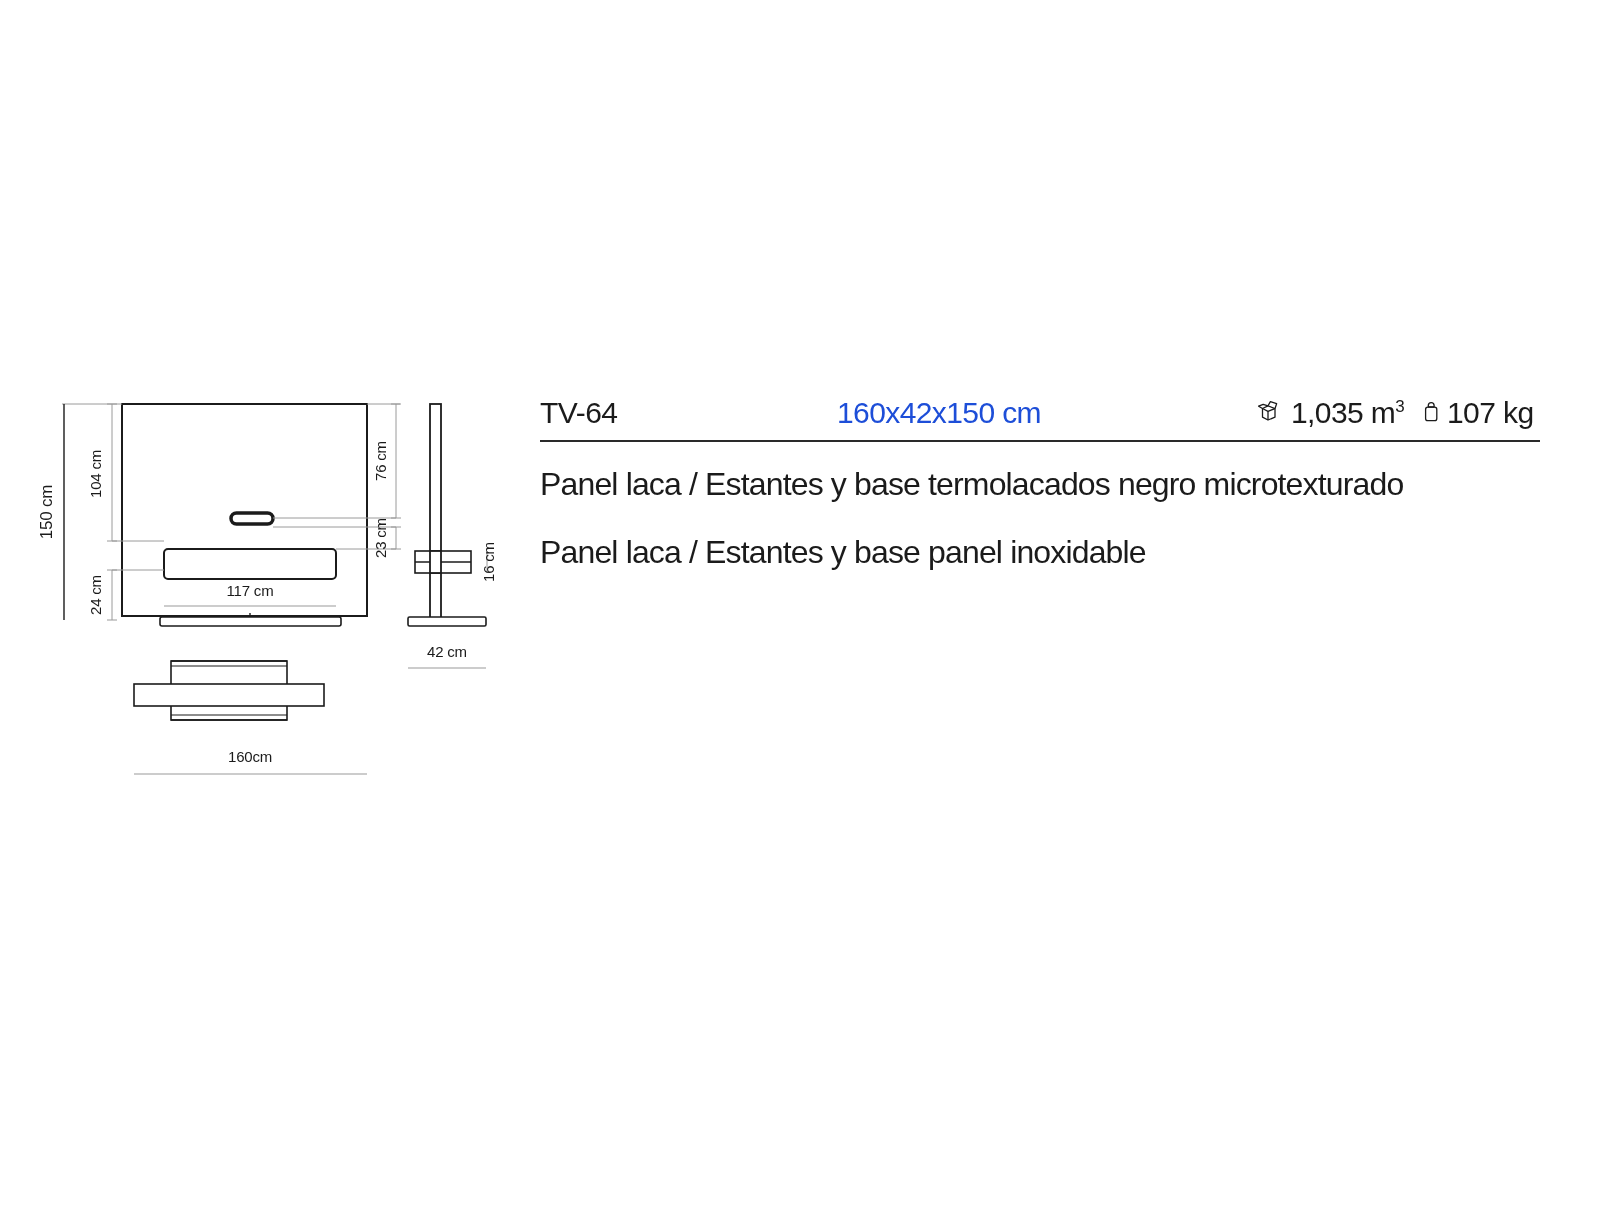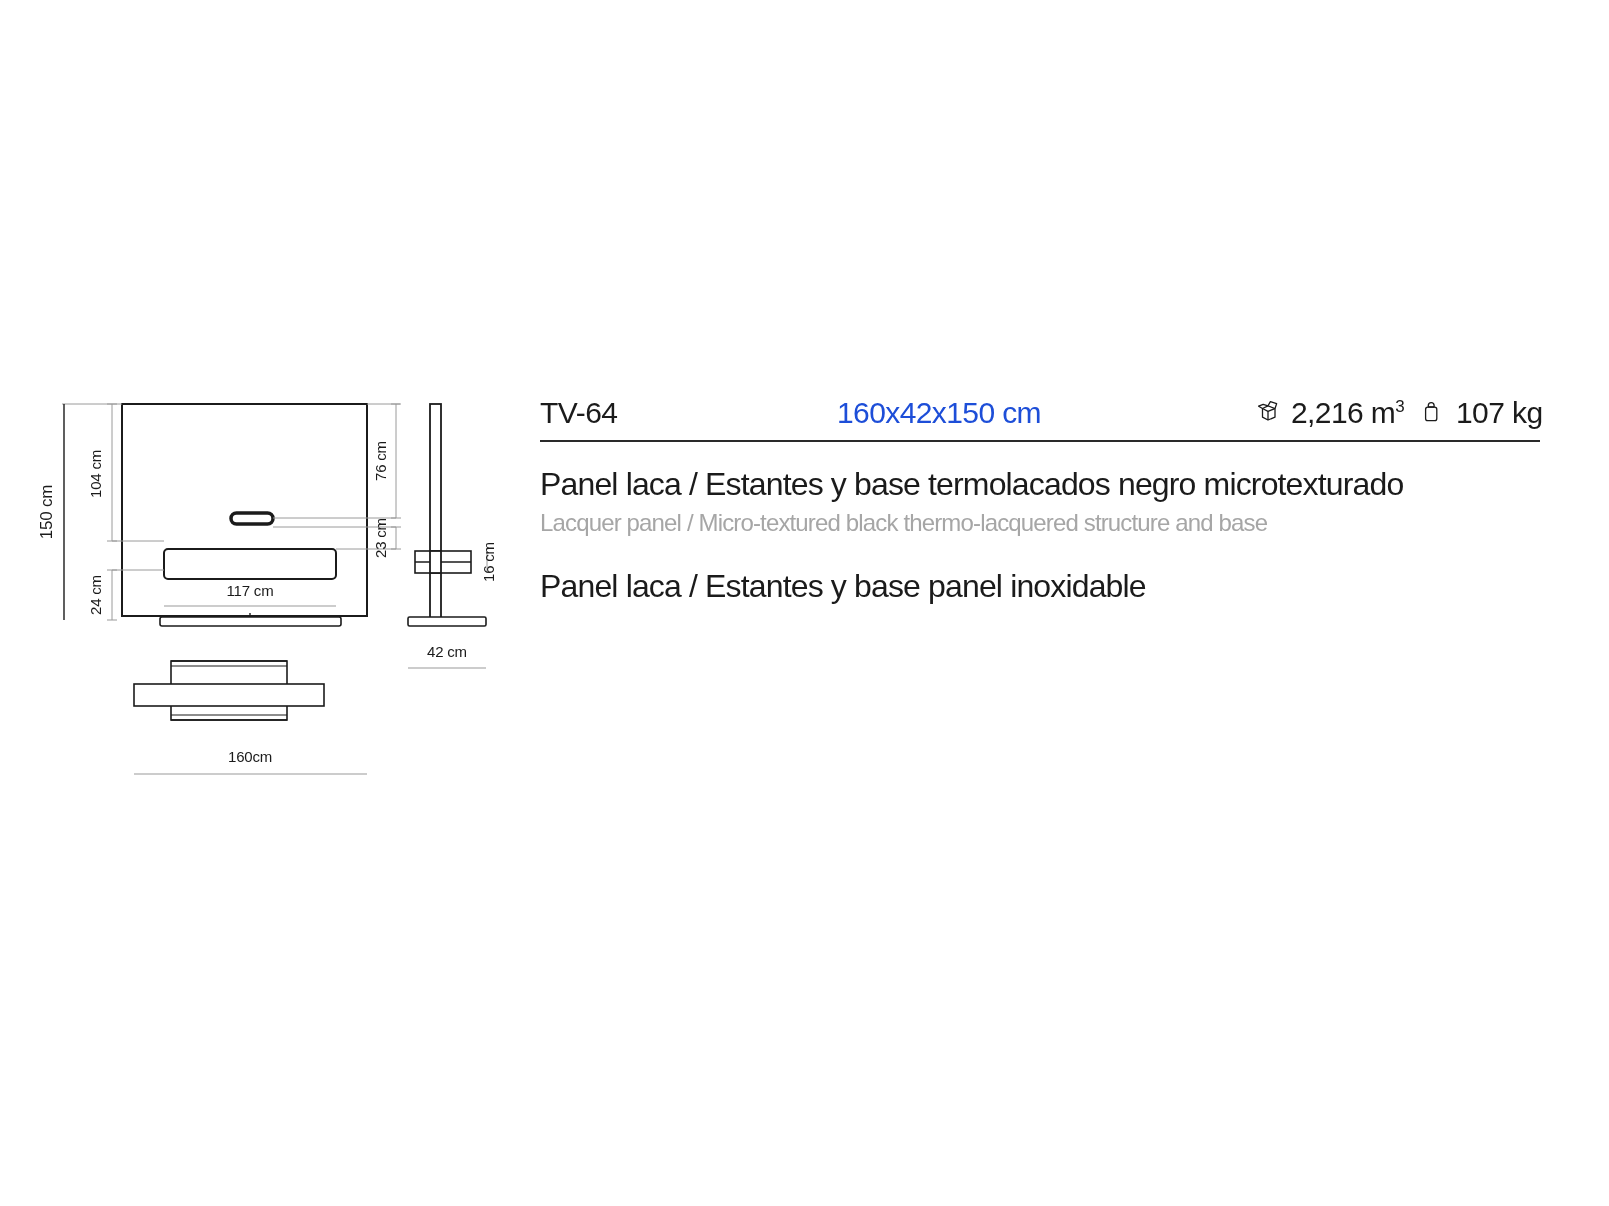--- a/index.html
+++ b/index.html
@@ -68,21 +68,21 @@
   .volume-group {
     left: 712px;
     display: flex;
     align-items: center;
     gap: 9px;
   }
   .weight-group {
     left: 878px;
     display: flex;
     align-items: center;
-    gap: 12px;
+    gap: 3px;
   }
   .metric-value {
     font-size: 30px;
     letter-spacing: -0.6px;
     color: #1b1b1b;
   }
   .metric-value sup {
     font-size: 17px;
     vertical-align: super;
     line-height: 0;
@@ -213,37 +213,36 @@
     <div class="cell volume-group">
       <span class="metric-icon">
         <svg width="30" height="30" viewBox="0 0 30 30" fill="none" stroke="#1b1b1b" stroke-width="1.3" stroke-linejoin="round">
           <path d="M10.5 12.5 L16 9.8 L23 12.6 L23 21.2 L16 24 L10.5 21.2 Z"></path>
           <path d="M10.5 12.5 L16 15.3 L23 12.6"></path>
           <path d="M16 15.3 L16 24"></path>
           <path d="M10.5 12.5 L6.6 10.2 L11.2 8.3 L16 9.8"></path>
           <path d="M16 9.8 L18.4 5.6 L24.6 7.7 L23 12.6"></path>
         </svg>
       </span>
-      <span class="metric-value"><span>2,216 m</span><sup>3</sup></span>
+      <span class="metric-value"><span>1,035 m</span><sup>3</sup></span>
     </div>
 
     <div class="cell weight-group">
       <span class="metric-icon">
         <svg width="26" height="30" viewBox="0 0 26 30" fill="none" stroke="#1b1b1b" stroke-width="1.3" stroke-linejoin="round">
           <path d="M10.3 9.6 a2.9 2.9 0 0 1 5.8 0 v1.4 h-5.8 Z"></path>
           <rect x="7.6" y="11.2" width="11.2" height="13.4" rx="2.2" ry="2.2"></rect>
         </svg>
       </span>
       <span class="metric-value">107 kg</span>
     </div>
   </div>
 
   <div id="title-rule"></div>
 
   <div class="desc-block">
     <div class="desc-es">Panel laca / Estantes y base termolacados negro microtexturado</div>
-    <div class="desc-en">Lacquer panel / Micro-textured black thermo-lacquered structure and base</div>
   </div>
 
   <div class="desc-block second">
     <div class="desc-es">Panel laca / Estantes y base panel inoxidable</div>
   </div>
 </div>
 
 </body></html>

